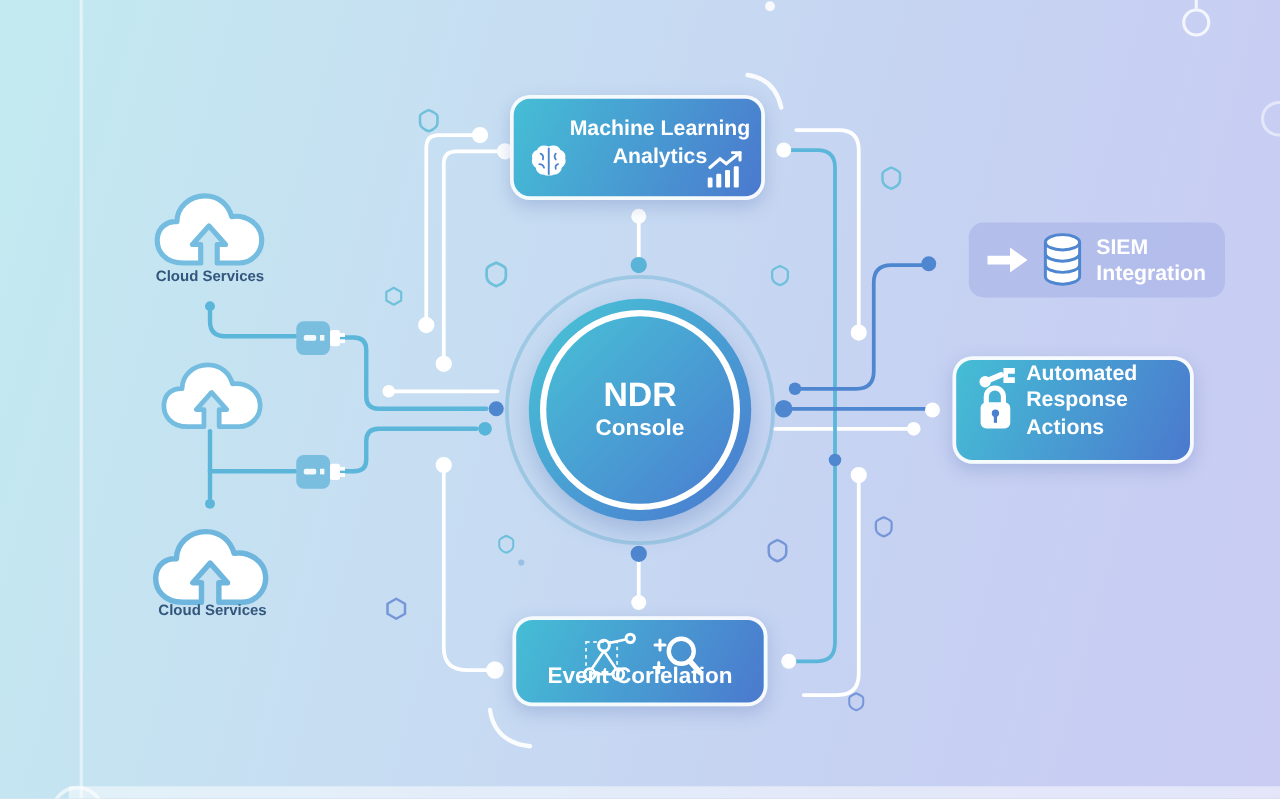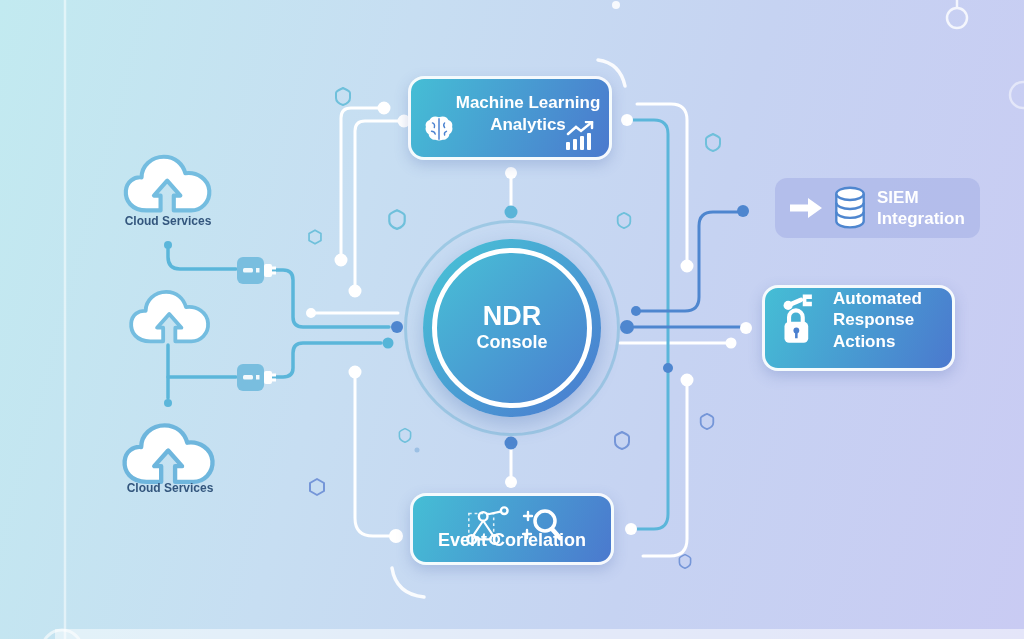--- a/index.html
+++ b/index.html
@@ -15,21 +15,21 @@
     box-shadow:0 5px 14px rgba(70,100,170,.25);color:#fff;box-sizing:border-box;
   }
   .node-title{font-weight:bold;font-size:17px;line-height:1.32;text-align:center;padding-left:36px;}
   .ml-node{left:408px;top:76px;width:204px;height:84px;}
   .ml-title{position:absolute;left:0;right:0;top:13px;}
   .ml-brain{position:absolute;left:13px;top:36px;}
   .ml-chart{position:absolute;right:13px;top:42px;}
   .event-node{left:410px;top:493px;width:204px;height:72px;}
   .event-icons{position:absolute;left:0;right:0;top:8px;display:flex;justify-content:center;align-items:center;gap:10px;}
   .event-title{position:absolute;left:0;right:0;bottom:11px;font-weight:bold;font-size:18px;text-align:center;}
-  .auto-node{left:762px;top:285px;width:193px;height:86px;display:flex;align-items:center;gap:12px;padding:0 10px 16px 14px;}
+  .auto-node{left:762px;top:285px;width:193px;height:86px;display:flex;align-items:center;padding:0 10px 16px 14px;}
   .auto-title{font-weight:bold;font-size:17px;line-height:1.25;text-align:left;}
   .siem-panel{
     position:absolute;left:755px;top:178px;width:205px;height:60px;border-radius:12px;
     background:rgba(177,187,233,.88);display:flex;align-items:center;gap:10px;
     padding:0 10px 0 14px;color:#fff;box-sizing:border-box;margin-left:20px;
   }
   .siem-title{font-weight:bold;font-size:17px;line-height:1.25;text-align:left;}
   .console-outer{position:absolute;left:404px;top:220px;width:216px;height:216px;border-radius:50%;
     border:3px solid rgba(124,186,216,.55);box-sizing:border-box;}
   .console{

